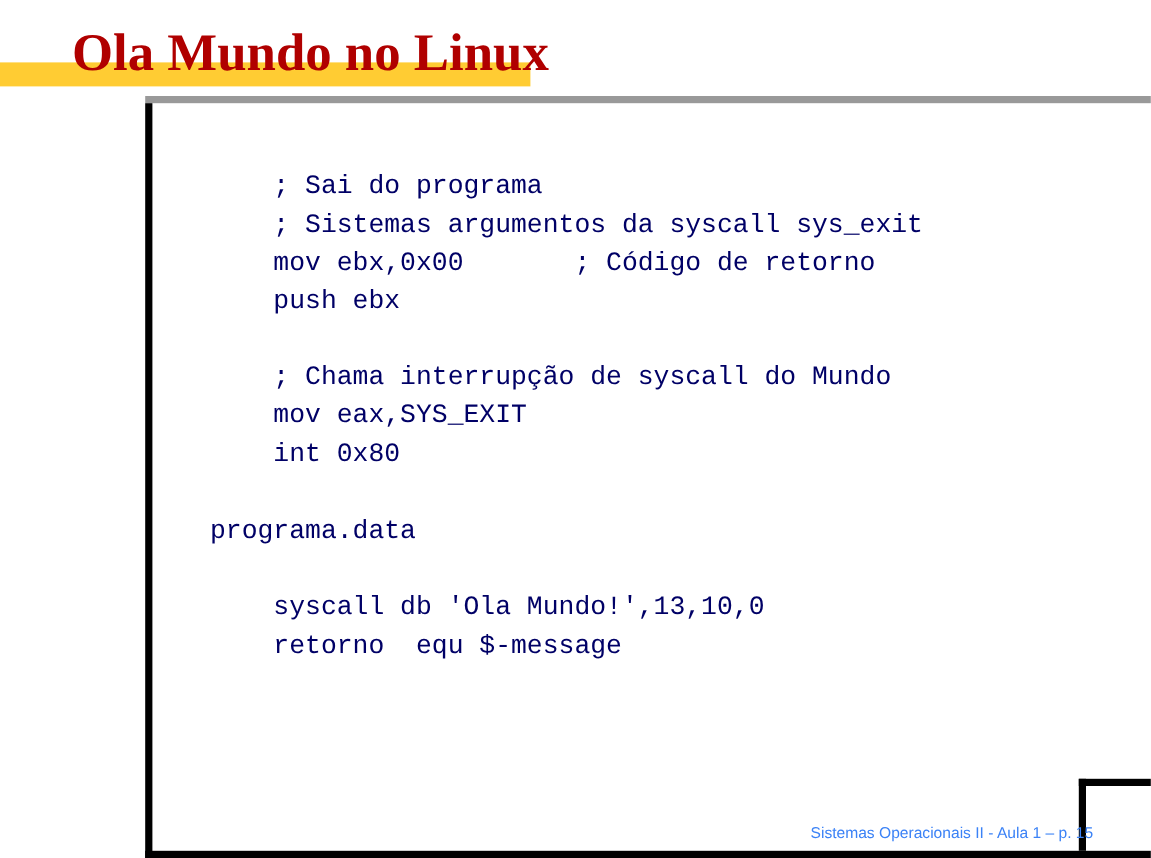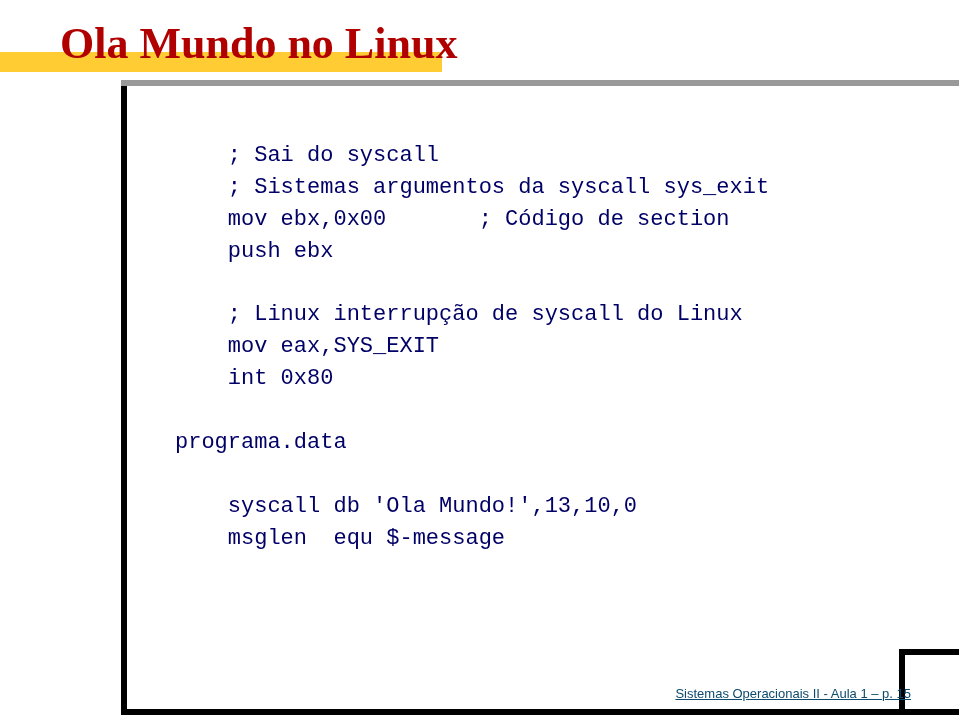--- a/index.html
+++ b/index.html
@@ -67,46 +67,45 @@
     color: #000066;
     line-height: 1.45;
     white-space: pre;
   }
   .footer {
     position: absolute;
     right: 48px;
     bottom: 14px;
     font-family: Arial, Helvetica, sans-serif;
     font-size: 13px;
-    color: #0c4a6e;
+    color: #3b82f6;
     z-index: 5;
-    text-decoration: underline;
   }
 </style>
 </head>
 <body>
 
 <div class="title-area">
   <div class="yellow-bar"></div>
   <div class="title">Ola Mundo no Linux</div>
 </div>
 
 <div class="gray-bar"></div>
 
 <div class="black-frame">
   <div class="inner-corner"></div>
 </div>
 
-<div class="code-block"><span>    ; Sai do syscall</span>
+<div class="code-block"><span>    ; Sai do programa</span>
 <span>    ; Sistemas argumentos da syscall sys_exit</span>
-<span>    mov ebx,0x00       ; Código de section</span>
+<span>    mov ebx,0x00       ; Código de retorno</span>
 <span>    push ebx</span>
 <span></span>
-<span>    ; Linux interrupção de syscall do Linux</span>
+<span>    ; Chama interrupção de syscall do Mundo</span>
 <span>    mov eax,SYS_EXIT</span>
 <span>    int 0x80</span>
 <span></span>
 <span>programa.data</span>
 <span></span>
 <span>    syscall db 'Ola Mundo!',13,10,0</span>
-<span>    msglen  equ $-message</span></div>
+<span>    retorno  equ $-message</span></div>
 
 <div class="footer">Sistemas Operacionais II - Aula 1 – p. 15</div>
 
 </body></html>

